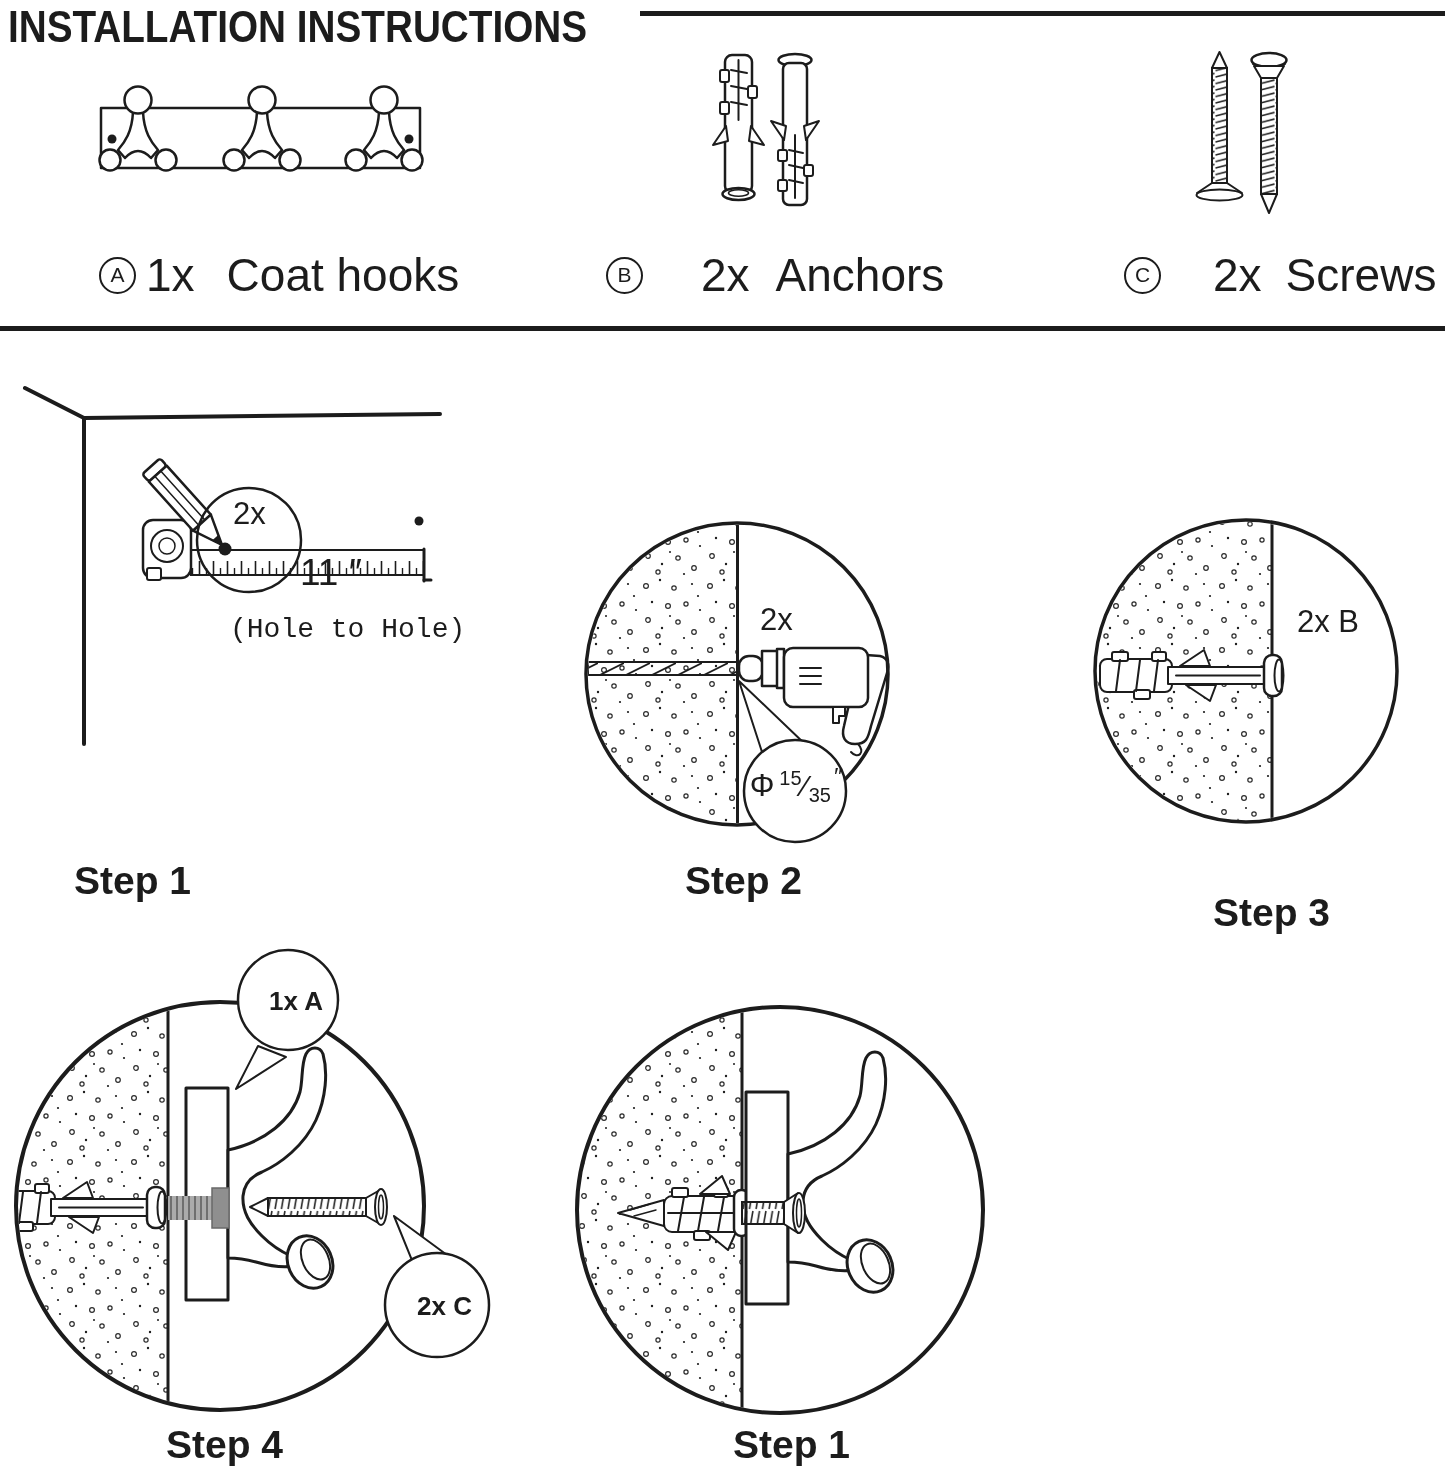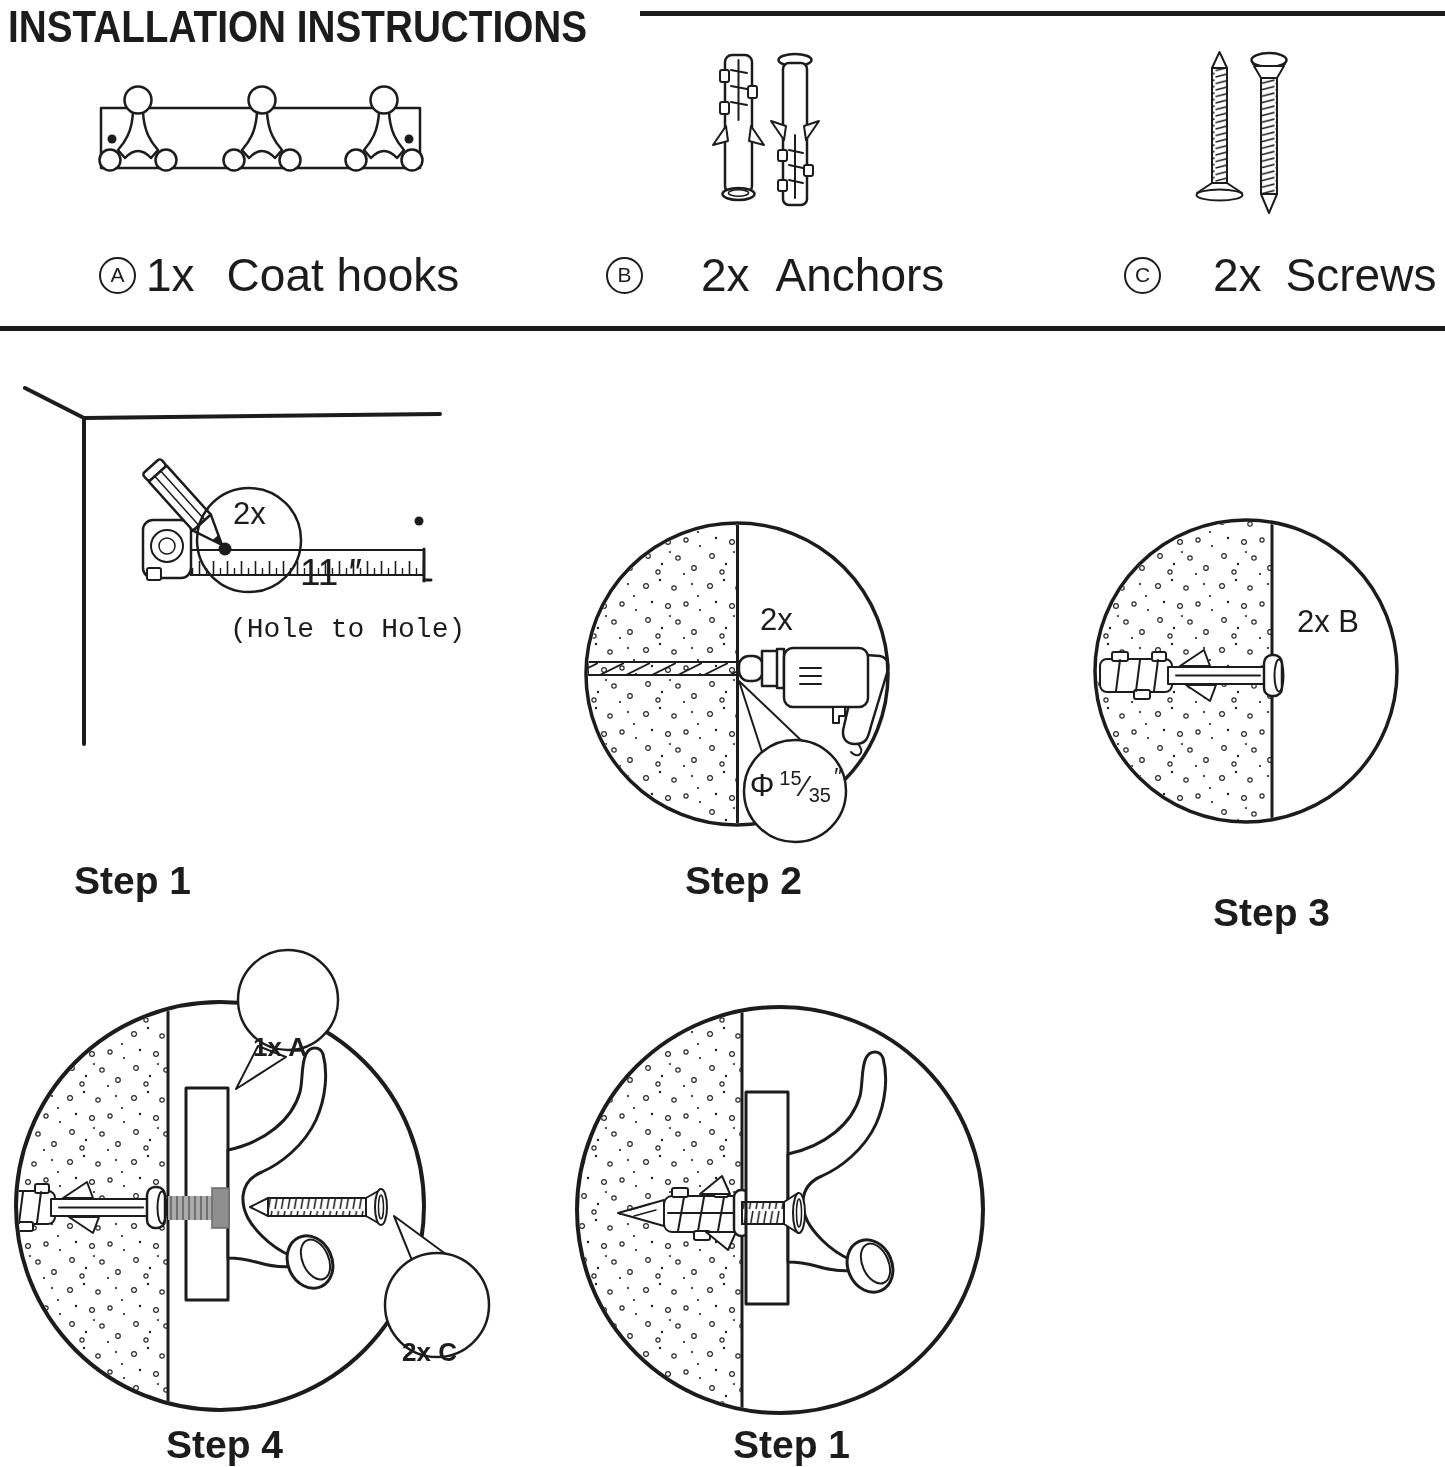--- a/index.html
+++ b/index.html
@@ -16,21 +16,21 @@
   .ov{position:absolute;white-space:nowrap;line-height:1.1;}
   .title{left:8px;top:2px;font-size:45px;font-weight:700;transform:scaleX(0.86);
          transform-origin:left top;letter-spacing:0px;}
   .rule{position:absolute;background:#1c1c1c;}
   .part{position:absolute;top:255px;display:flex;align-items:center;height:40px;}
   .pcirc{width:33px;height:33px;border:2.5px solid #1c1c1c;border-radius:50%;
          display:flex;align-items:center;justify-content:center;font-size:21px;flex:0 0 auto;}
   .pqty,.pname{font-size:46px;}
   .steplab{font-weight:700;font-size:39px;}
   .ann{font-size:31px;}
-  .bub{font-weight:700;font-size:26px;text-align:left;margin-top:46px;}
+  .bub{font-weight:700;font-size:26px;text-align:right;}
   .frac{display:flex;align-items:flex-start;justify-content:center;width:104px;}
   .f-sym{font-size:31px;line-height:1;}
   .f-num{font-size:20px;position:relative;top:-3px;margin-left:5px;}
   .f-sl{font-size:30px;line-height:0.9;position:relative;top:2px;margin:0 1px;}
   .f-den{font-size:20px;position:relative;top:14px;}
   .f-unit{font-size:24px;position:relative;top:-6px;margin-left:3px;}
 </style>
 </head>
 <body>
 

